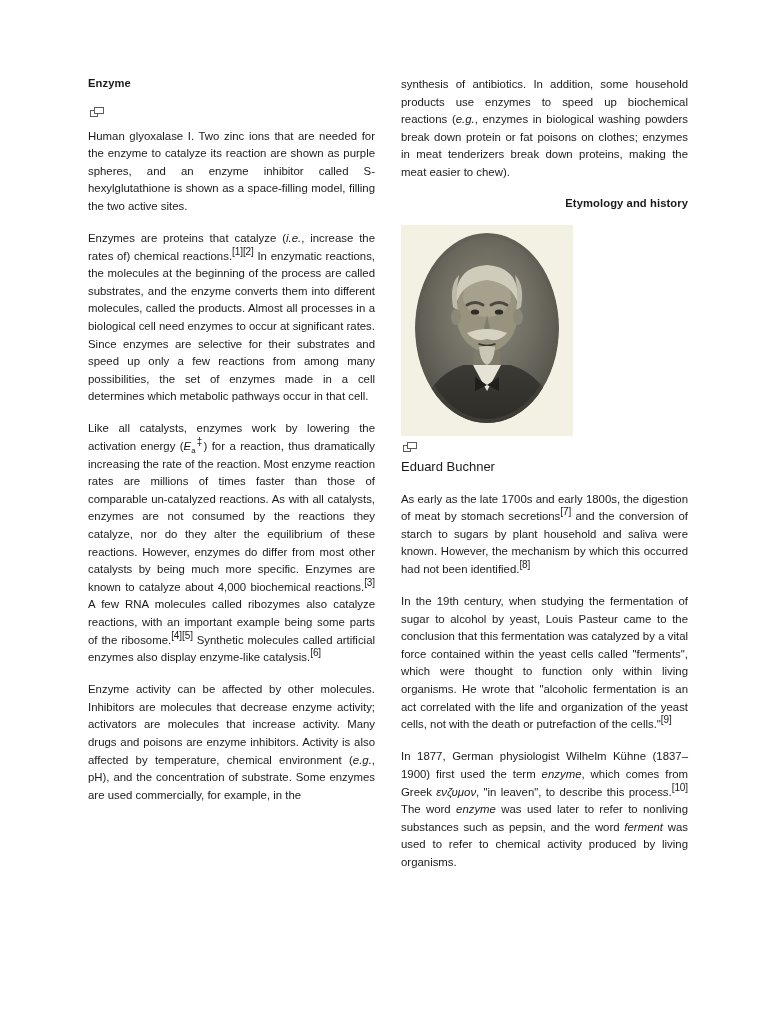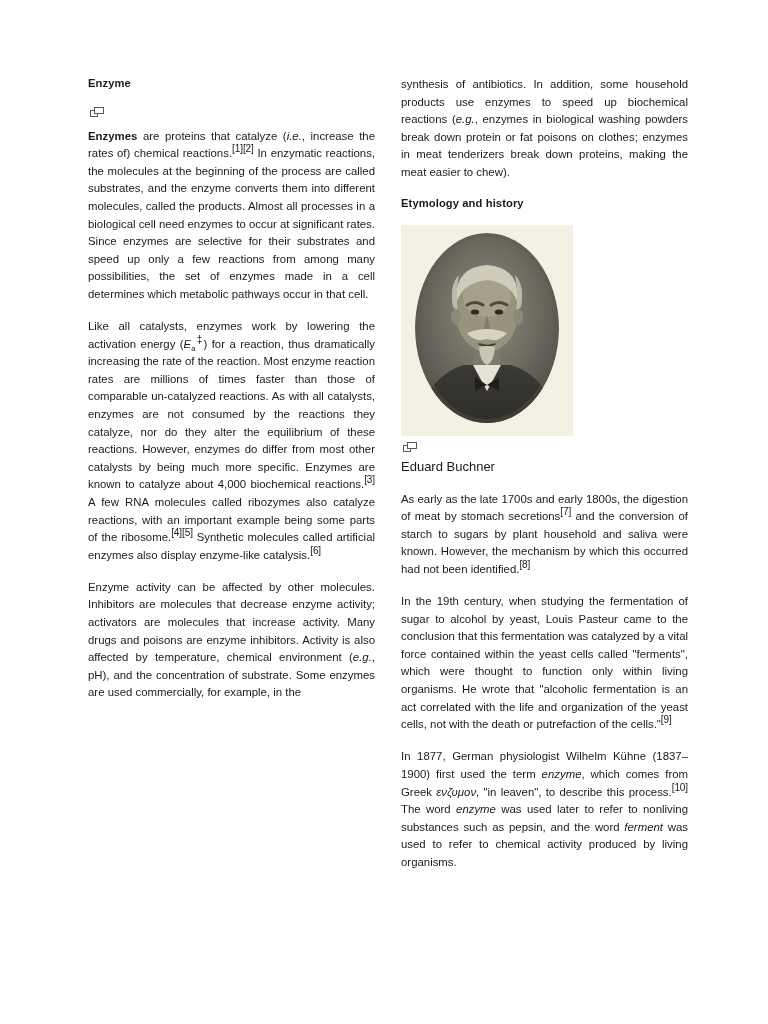--- a/index.html
+++ b/index.html
@@ -38,33 +38,34 @@
   h2.heading {
     font-size: 11.2px;
     font-weight: bold;
     margin: 0 0 16px 0;
     letter-spacing: 0.1px;
     line-height: 1.3;
   }
   h2.heading.second {
     margin-top: 6px;
     margin-bottom: 14px;
+    text-align: right;
   }
   p.para {
     font-size: 11.4px;
     line-height: 17.6px;
     text-align: justify;
     margin: 0 0 14.5px 0;
     -webkit-hyphens: none;
     hyphens: none;
   }
   p.para.last {
     margin-bottom: 0;
   }
-  .bold { font-weight: bold; }
+  .bold { font-weight: normal; }
   .ital { font-style: italic; }
   sup.ref {
     font-size: 10px;
     vertical-align: super;
     line-height: 0;
     letter-spacing: -0.1px;
   }
   sub.sb {
     font-size: 7.6px;
     vertical-align: sub;
@@ -120,20 +121,21 @@
 
     <div class="col">
 
       <h2 class="heading">Enzyme</h2>
 
       <span class="enlarge-icon">
         <span class="r1"></span>
         <span class="r2"></span>
       </span>
 
+      <p class="para">Human glyoxalase I. Two zinc ions that are needed for the enzyme to catalyze its reaction are shown as purple spheres, and an enzyme inhibitor called S-hexylglutathione is shown as a space-filling model, filling the two active sites.</p>
 
       <p class="para"><span class="bold">Enzymes</span><span> are proteins that catalyze (</span><span class="ital">i.e.</span><span>, increase the rates of) chemical reactions.</span><sup class="ref">[1][2]</sup><span> In enzymatic reactions, the molecules at the beginning of the process are called substrates, and the enzyme converts them into different molecules, called the products. Almost all processes in a biological cell need enzymes to occur at significant rates. Since enzymes are selective for their substrates and speed up only a few reactions from among many possibilities, the set of enzymes made in a cell determines which metabolic pathways occur in that cell.</span></p>
 
       <p class="para"><span>Like all catalysts, enzymes work by lowering the activation energy (</span><span class="ital">E</span><sub class="sb">a</sub><sup class="ref">‡</sup><span>) for a reaction, thus dramatically increasing the rate of the reaction. Most enzyme reaction rates are millions of times faster than those of comparable un-catalyzed reactions. As with all catalysts, enzymes are not consumed by the reactions they catalyze, nor do they alter the equilibrium of these reactions. However, enzymes do differ from most other catalysts by being much more specific. Enzymes are known to catalyze about 4,000 biochemical reactions.</span><sup class="ref">[3]</sup><span> A few RNA molecules called ribozymes also catalyze reactions, with an important example being some parts of the ribosome.</span><sup class="ref">[4][5]</sup><span> Synthetic molecules called artificial enzymes also display enzyme-like catalysis.</span><sup class="ref">[6]</sup></p>
 
       <p class="para last"><span>Enzyme activity can be affected by other molecules. Inhibitors are molecules that decrease enzyme activity; activators are molecules that increase activity. Many drugs and poisons are enzyme inhibitors. Activity is also affected by temperature, chemical environment (</span><span class="ital">e.g.</span><span>, pH), and the concentration of substrate. Some enzymes are used commercially, for example, in the</span></p>
 
     </div>
 
     <div class="col">

